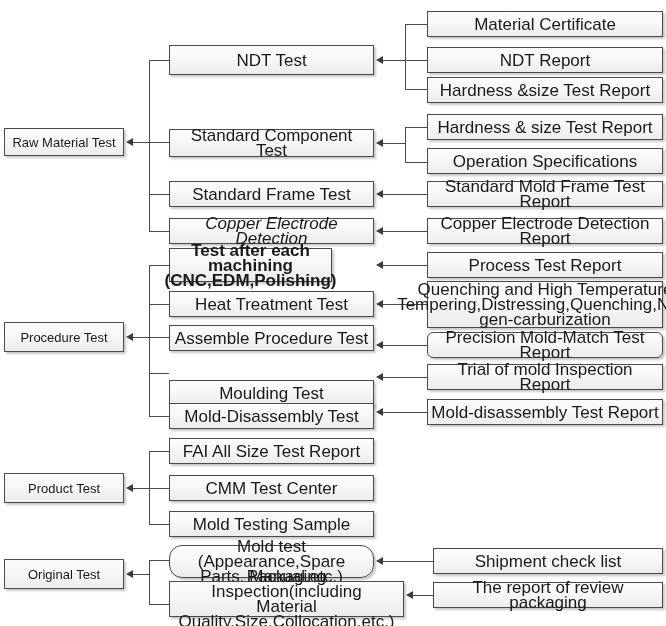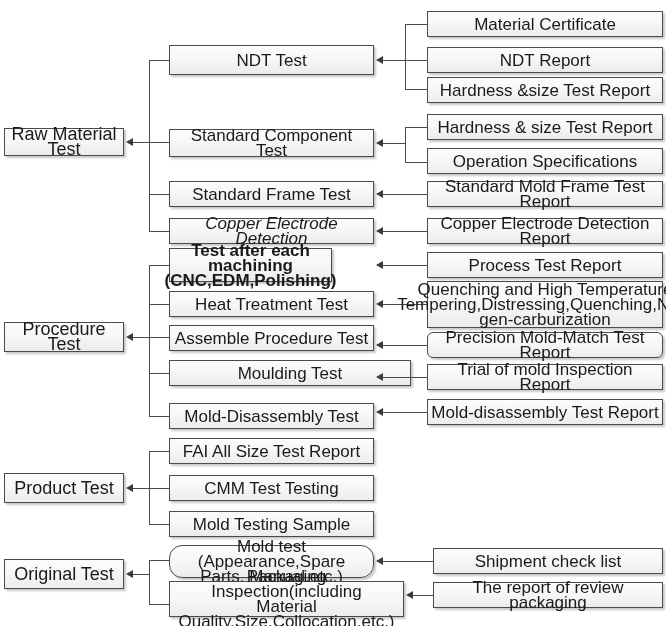--- a/index.html
+++ b/index.html
@@ -23,21 +23,21 @@
     display:flex;
     align-items:center;
     justify-content:center;
     text-align:center;
     color:#1a1a1a;
     font-size:17px;
     line-height:15px;
     padding:0 3px;
     white-space:pre-line;
   }
-  .box.lvl1{font-size:18px;}
+  .box.lvl1{font-size:13px;}
   .conn{
     position:absolute;
     background:#4a4a4a;
   }
   .h{height:1px;}
   .v{width:1px;}
   .arrow{
     position:absolute;
     width:0;height:0;
     border-top:4px solid transparent;
@@ -102,21 +102,21 @@
   <div class="box" style="left:169px;top:248px;width:163px;height:34px;font-weight:bold;">Test after each machining
 (CNC,EDM,Polishing)</div>
 
   <div class="conn h" style="left:149px;top:304px;width:20px;"></div>
   <div class="box" style="left:169px;top:291px;width:205px;height:26px;">Heat Treatment Test</div>
 
   <div class="conn h" style="left:149px;top:337px;width:20px;"></div>
   <div class="box" style="left:169px;top:325px;width:205px;height:26px;">Assemble Procedure Test</div>
 
   <div class="conn h" style="left:149px;top:373px;width:20px;"></div>
-  <div class="box" style="left:169px;top:360px;width:242px;height:26px;">Moulding Test</div>
+  <div class="box" style="left:169px;top:380px;width:205px;height:26px;">Moulding Test</div>
 
   <div class="conn h" style="left:149px;top:416px;width:20px;"></div>
   <div class="box" style="left:169px;top:403px;width:205px;height:26px;">Mold-Disassembly Test</div>
 
   <div class="arrow" style="left:376px;top:261px;"></div>
   <div class="conn h" style="left:383px;top:265px;width:44px;"></div>
   <div class="box" style="left:427px;top:252px;width:236px;height:26px;">Process Test Report</div>
 
   <div class="arrow" style="left:376px;top:300px;"></div>
   <div class="conn h" style="left:383px;top:304px;width:44px;"></div>
@@ -138,21 +138,21 @@
 
   <div class="box lvl1" style="left:4px;top:473px;width:120px;height:30px;">Product Test</div>
   <div class="arrow" style="left:126px;top:484px;"></div>
   <div class="conn h" style="left:133px;top:488px;width:17px;"></div>
   <div class="conn v" style="left:149px;top:451px;height:74px;"></div>
 
   <div class="conn h" style="left:149px;top:451px;width:20px;"></div>
   <div class="box" style="left:169px;top:438px;width:205px;height:26px;">FAI  All Size Test Report</div>
 
   <div class="conn h" style="left:149px;top:488px;width:20px;"></div>
-  <div class="box" style="left:169px;top:475px;width:205px;height:26px;">CMM Test Testing</div>
+  <div class="box" style="left:169px;top:475px;width:205px;height:26px;">CMM Test Center</div>
 
   <div class="conn h" style="left:149px;top:524px;width:20px;"></div>
   <div class="box" style="left:169px;top:511px;width:205px;height:26px;">Mold Testing Sample</div>
 
   <div class="box lvl1" style="left:4px;top:559px;width:120px;height:30px;">Original Test</div>
   <div class="arrow" style="left:126px;top:570px;"></div>
   <div class="conn h" style="left:133px;top:574px;width:17px;"></div>
   <div class="conn v" style="left:149px;top:560px;height:44px;"></div>
 
   <div class="conn h" style="left:149px;top:560px;width:20px;"></div>

